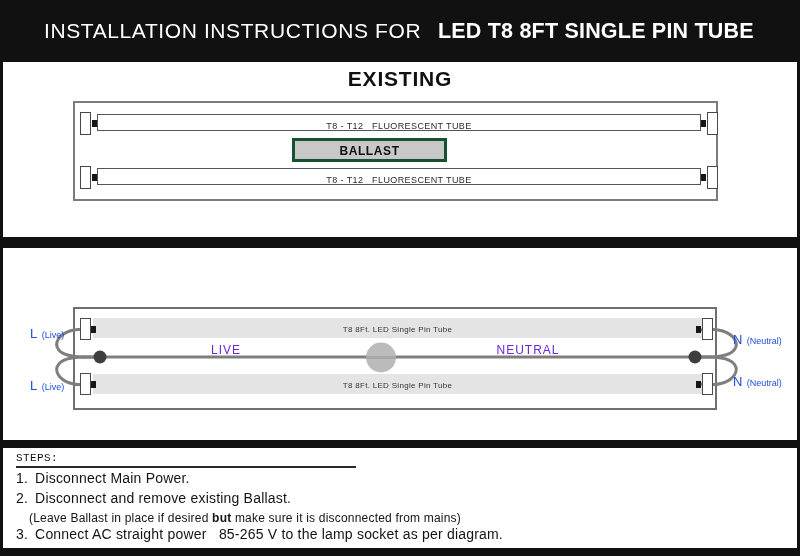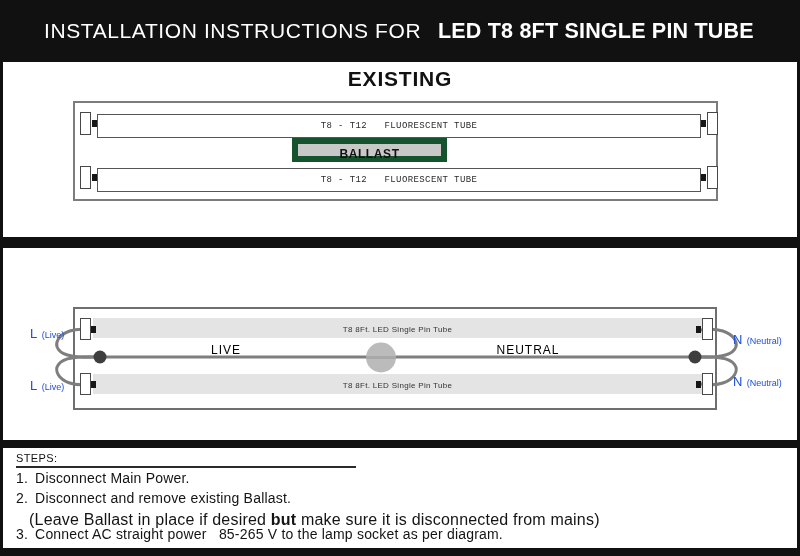--- a/index.html
+++ b/index.html
@@ -20,57 +20,57 @@
   
   .hdr-text { position:absolute; top:50%; transform:translateY(-50%); color:#fff; white-space:nowrap; }
   #header-left { left:44px; font-size:21px; letter-spacing:0.6px; font-weight:400; }
   #header-right { left:438px; font-size:21.5px; letter-spacing:0.2px; font-weight:700; }
 
   
   #existing-title { position:absolute; top:67px; left:0; width:800px; text-align:center;
     font-size:21px; font-weight:700; letter-spacing:0.8px; color:#111; }
   #existing-fixture { position:absolute; left:73px; top:101px; width:645px; height:100px;
     border:2px solid #7c7c7c; background:#fff; }
-  .ftube-body { position:absolute; left:97px; width:604px; height:24px; background:#fff;
-    border:1px solid #555; text-align:center;font-family:Liberation Mono, monospace; }
+  .ftube-body { position:absolute; left:97px; width:604px; height:17px; background:#fff;
+    border:1px solid #555; text-align:center; }
   .ftube-label { font-size:9px; color:#2b2b2b; letter-spacing:0.4px; line-height:15px; }
   .socket { position:absolute; width:11px; height:23px; background:#fff; border:1.5px solid #474747; }
   .pin { position:absolute; width:5px; height:7px; background:#161616; }
   #ballast { position:absolute; left:292px; top:138px; width:155px; height:24px;
-    background:#c8c8c8; border:6px solid #14532d; text-align:center;
+    background:#c8c8c8; border:3px solid #14532d; text-align:center;
     font-size:12px; font-weight:700; letter-spacing:0.6px; color:#111; line-height:21px; }
 
   
   #retrofit-label-box { position:absolute; left:308px; top:237px; width:145px; height:43px;
     background:#111; color:#fff; display:flex; align-items:center; justify-content:center;
     font-size:17px; font-weight:700; letter-spacing:1.4px; z-index:3; }
   #retrofit-fixture { position:absolute; left:73px; top:307px; width:644px; height:103px;
     border:2px solid #6f6f6f; background:#fff; }
   .led-tube { position:absolute; left:93px; width:609px; height:20px; background:#e4e4e4;
     text-align:center; }
   .led-tube-label { font-size:8px; color:#333; letter-spacing:0.3px; line-height:20px; }
   #wiring-svg { position:absolute; left:0; top:0; width:800px; height:556px; pointer-events:none; }
   .rsocket { position:absolute; width:11px; height:22px; background:#fff; border:1.5px solid #4a4a4a; }
   .term { position:absolute; color:#1d4ed8; white-space:nowrap; }
   .term-main { font-size:13px; }
   .term-sub { font-size:9px; }
-  .wire-label { position:absolute; font-size:12px; letter-spacing:1px; color:#000000;
+  .wire-label { position:absolute; font-size:12px; letter-spacing:1px; color:#6d28d9;
     text-align:center; font-weight:400; }
   #live-label { left:186px; top:343px; width:80px; }
   #neutral-label { left:478px; top:343px; width:100px; }
 
   
   #steps-heading { position:absolute; left:16px; top:452px; font-size:11px;
-    letter-spacing:0.4px; color:#111; }
+    letter-spacing:0.4px; color:#111;font-family:Liberation Mono, monospace; }
   #steps-underline { position:absolute; left:16px; top:466px; width:340px; height:2px; background:#2a2a2a; }
   .step-line { position:absolute; left:16px; font-size:14px; color:#141414; letter-spacing:0.2px; }
   .step-num { display:inline-block; margin-right:7px; }
   #step-1 { top:470px; }
   #step-2 { top:490px; }
-  #step-note { top:511px; left:29px; font-size:16px; }
+  #step-note { top:511px; left:29px; font-size:12px; }
   #step-3 { top:526px; }
   .bold { font-weight:700; }
 </style>
 </head>
 <body>
 
 <div id="page">
 
   <div id="header-bar" class="bar">
     <span id="header-left" class="hdr-text">INSTALLATION INSTRUCTIONS FOR</span>

